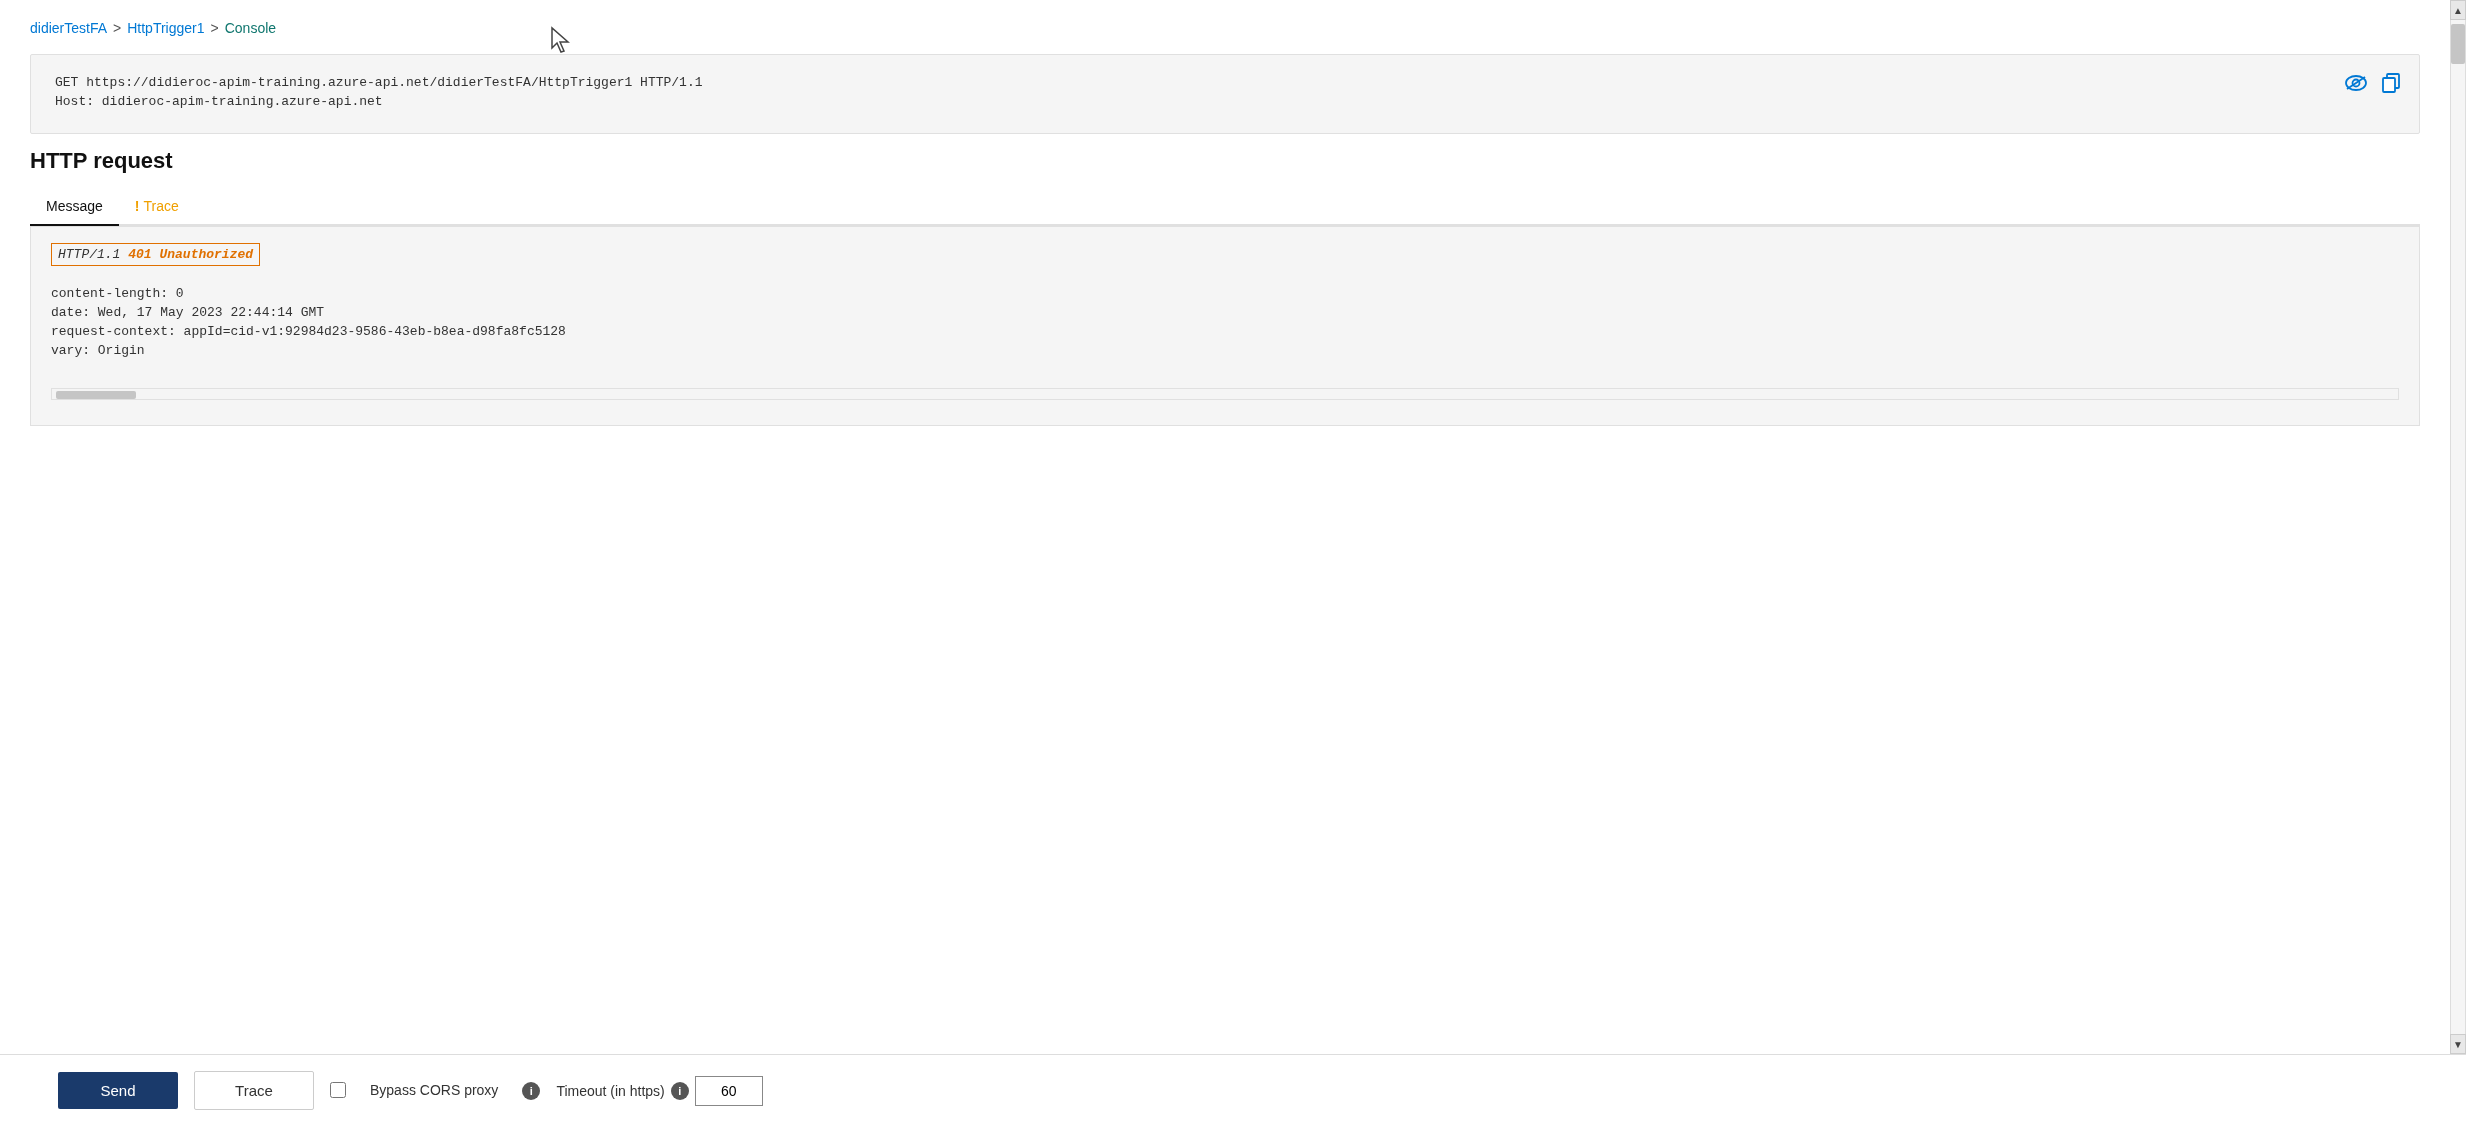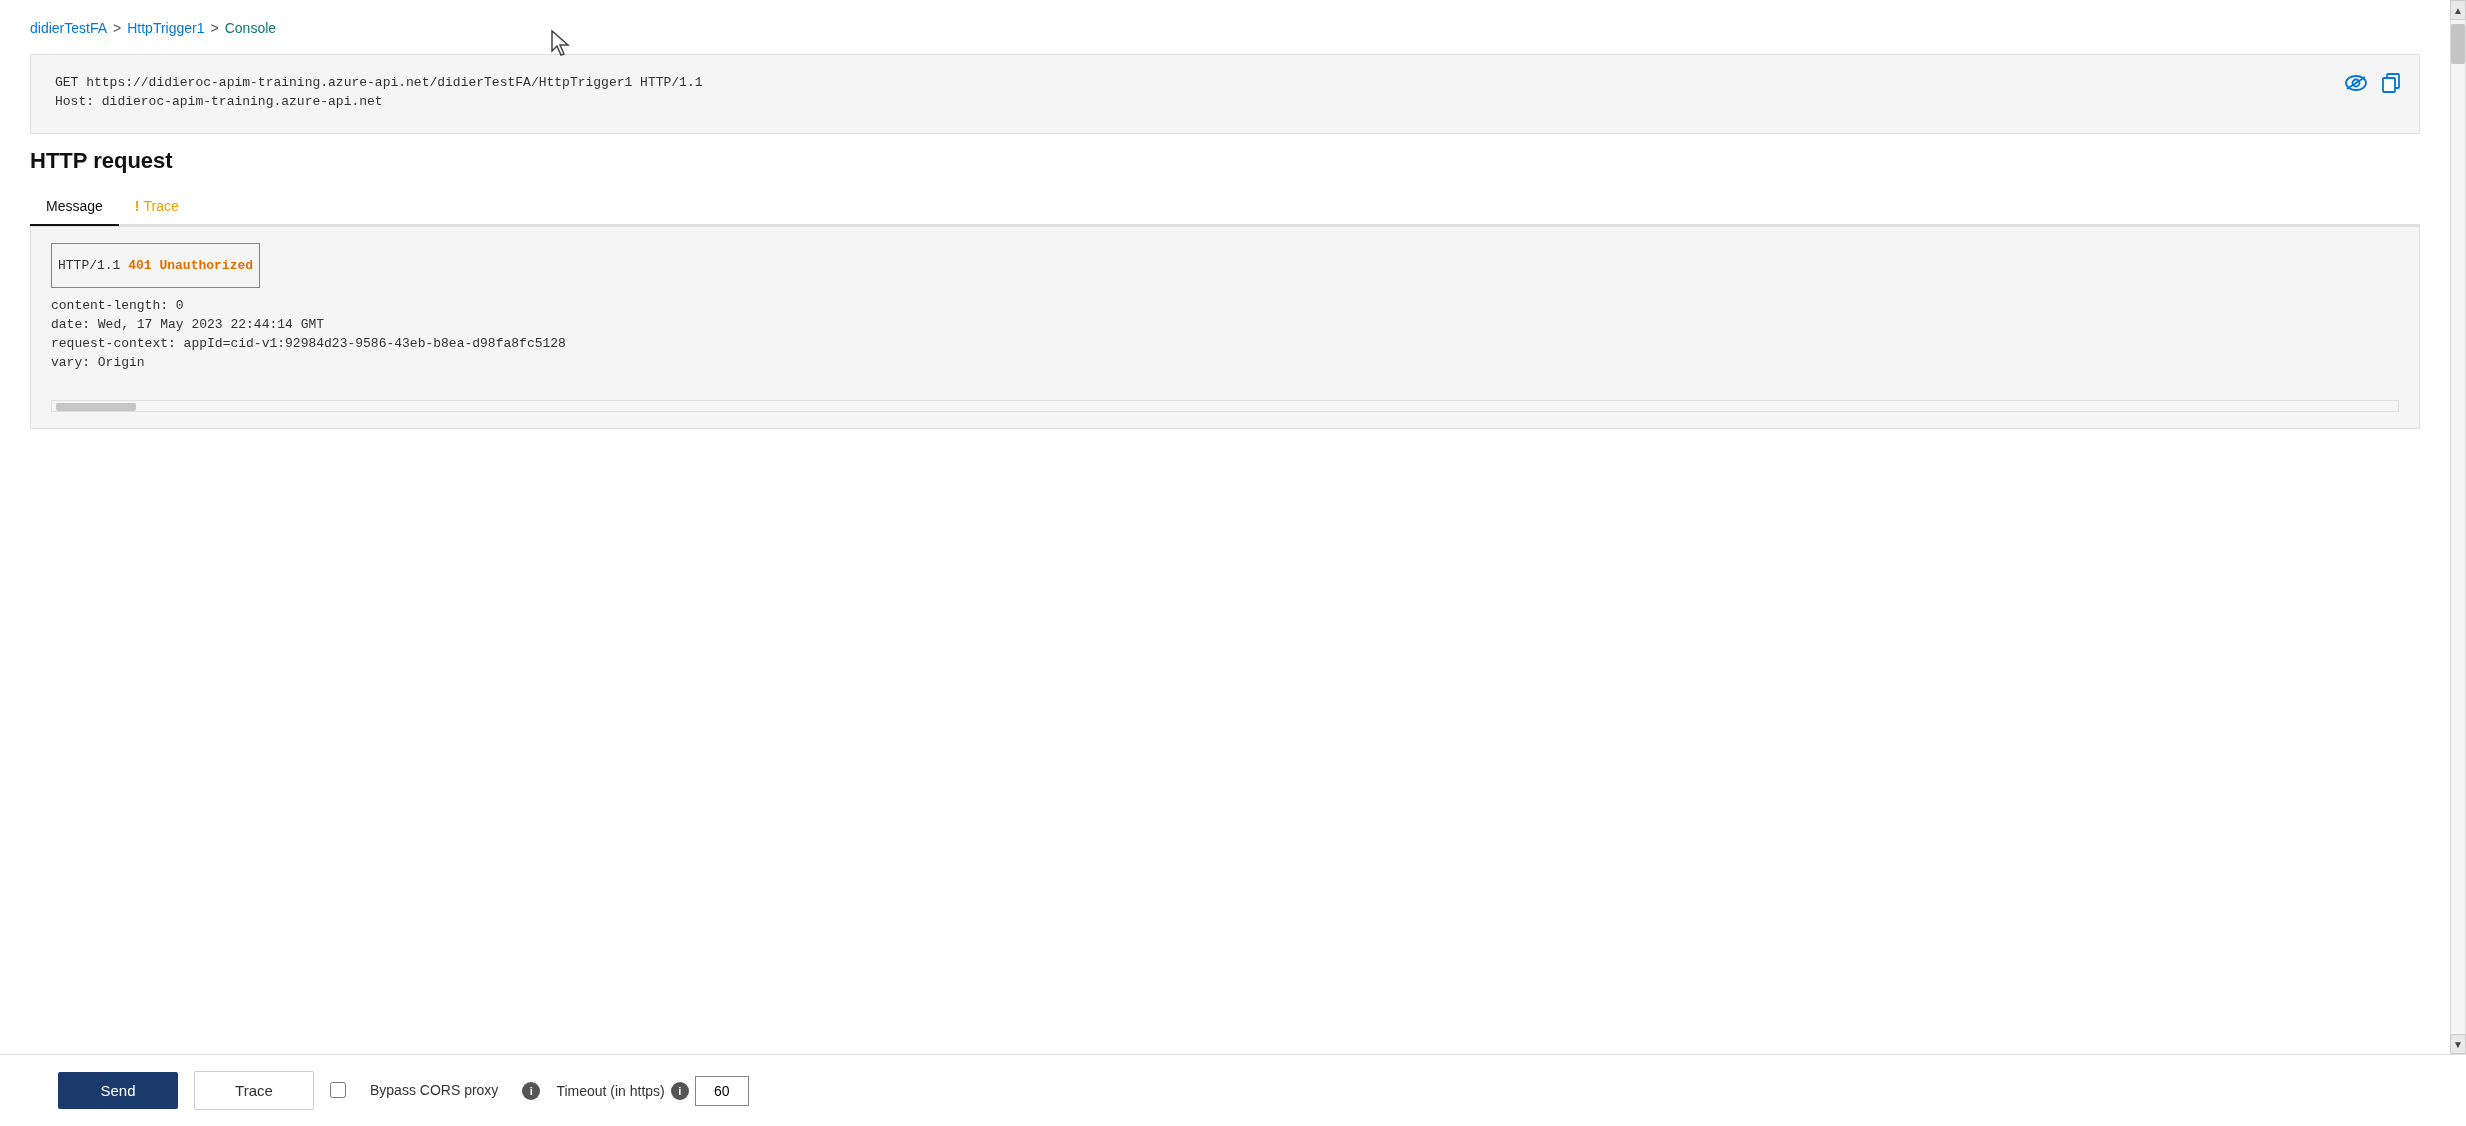--- a/index.html
+++ b/index.html
@@ -122,23 +122,24 @@
       font-size: 13px;
       color: #333;
       margin-top: 0;
       min-height: 200px;
       position: relative;
     }
 
     .status-line {
       display: inline-block;
       border: 1.5px solid #e07000;
-      padding: 14px 6px;
-      margin-bottom: 0;
-      color: #333;
+      padding: 3px 6px;
+      margin-bottom: 10px;
+      color: #333;
+      font-style: italic;
     }
 
     .status-highlight {
       color: #e07000;
       font-weight: bold;
     }
 
     .response-meta-line {
       margin-bottom: 4px;
     }
@@ -211,21 +212,21 @@
       color: #333;
       display: flex;
       align-items: center;
       gap: 6px;
     }
 
     .timeout-input {
       border: 1.5px solid #888;
       padding: 6px 10px;
       font-size: 14px;
-      width: 54px;
+      width: 68px;
       text-align: center;
     }
 
     .content-wrapper {
       position: relative;
       flex: 1;
       overflow: hidden;
     }
 
     .inner-scroll {

